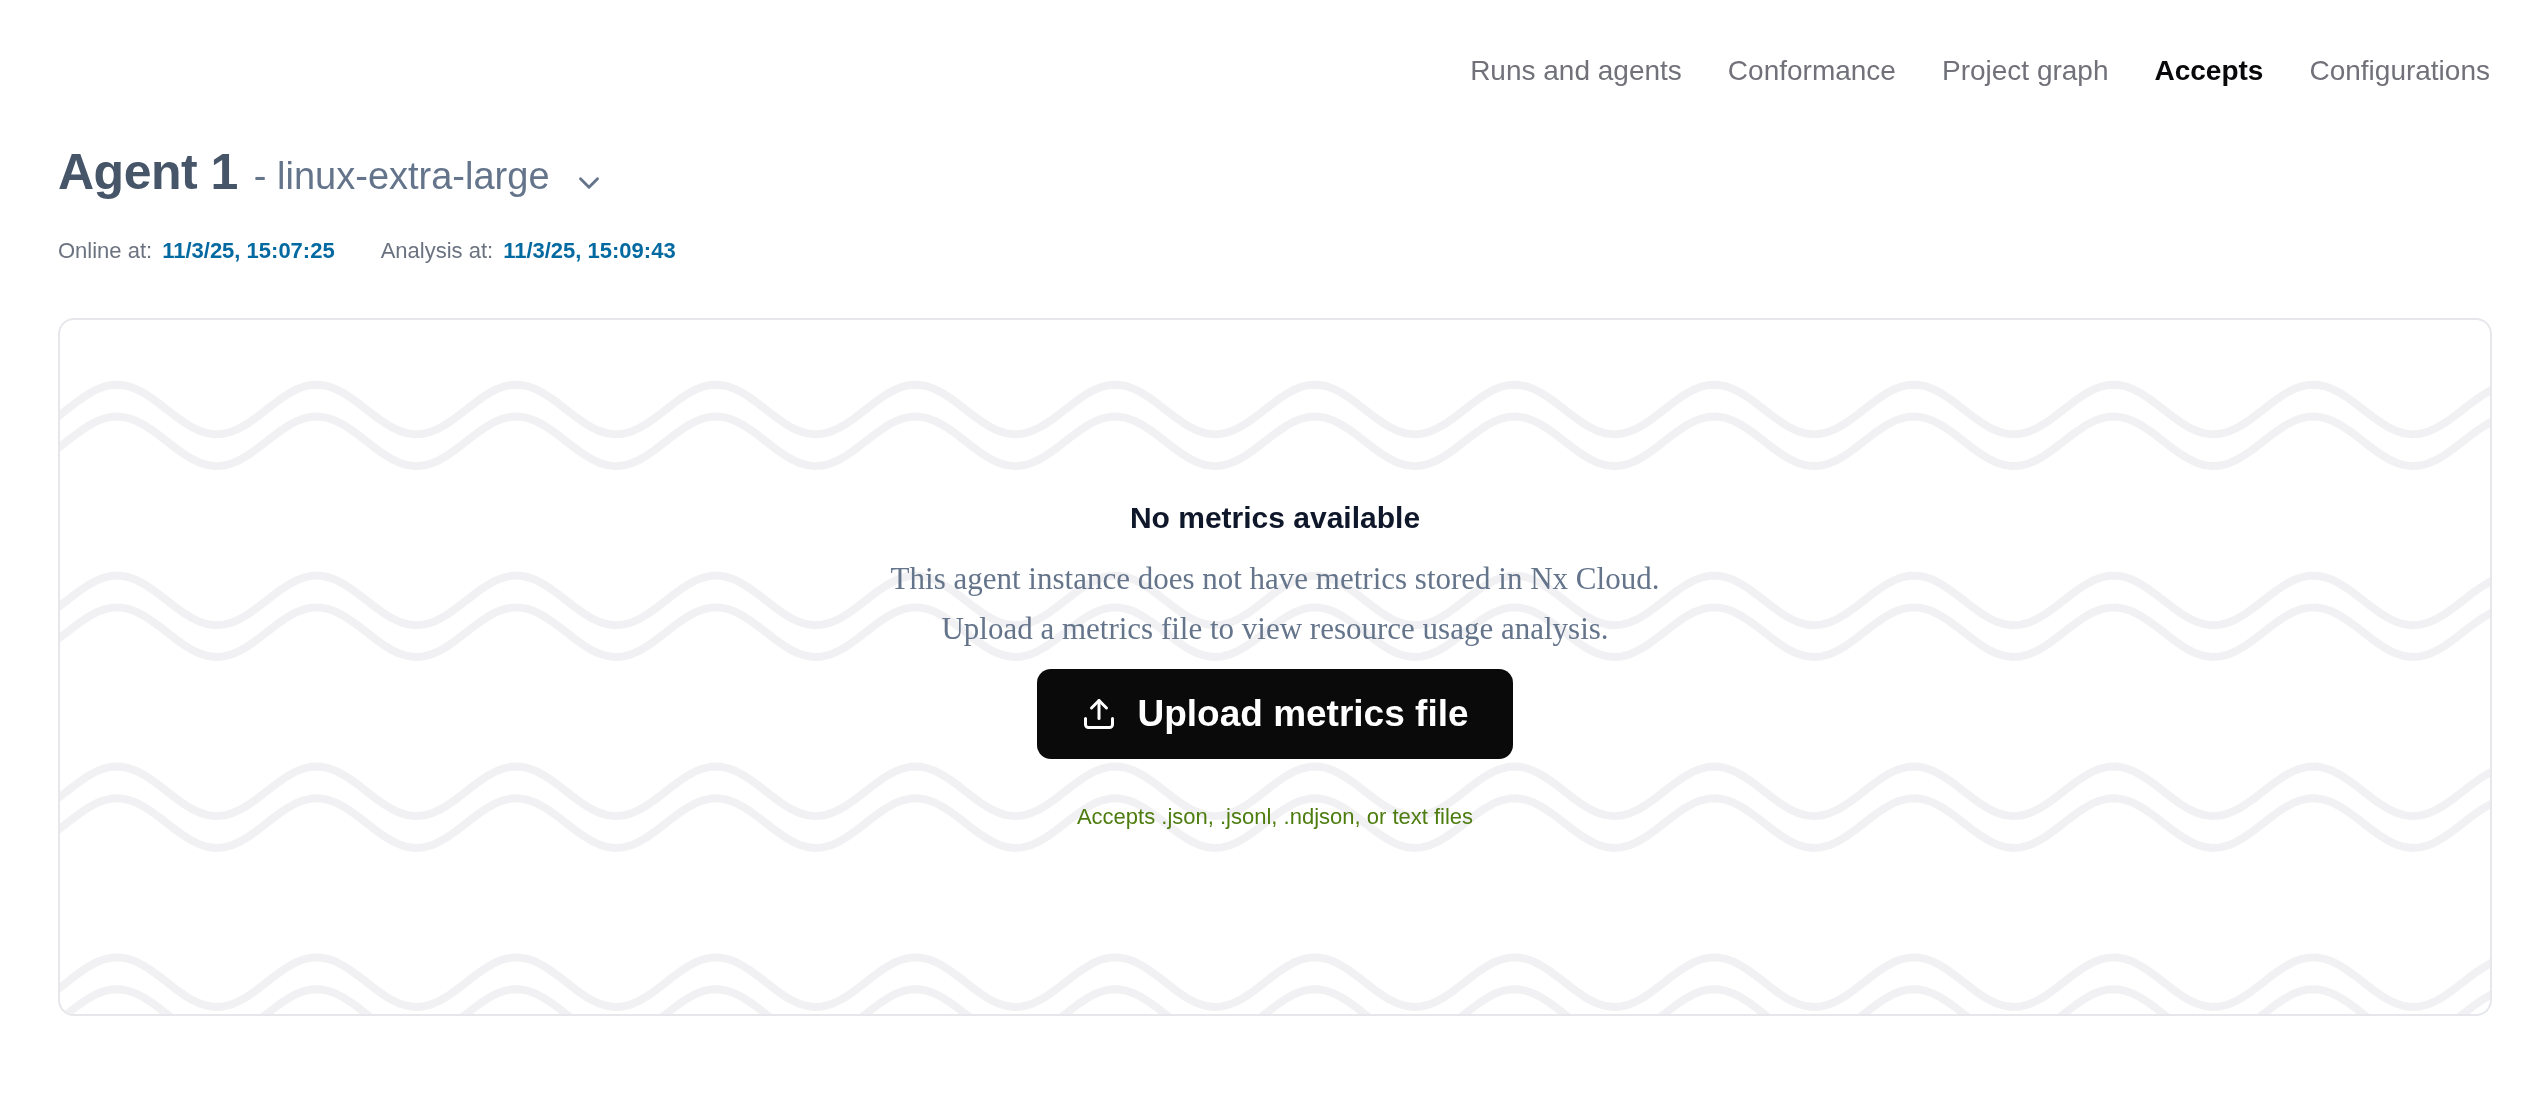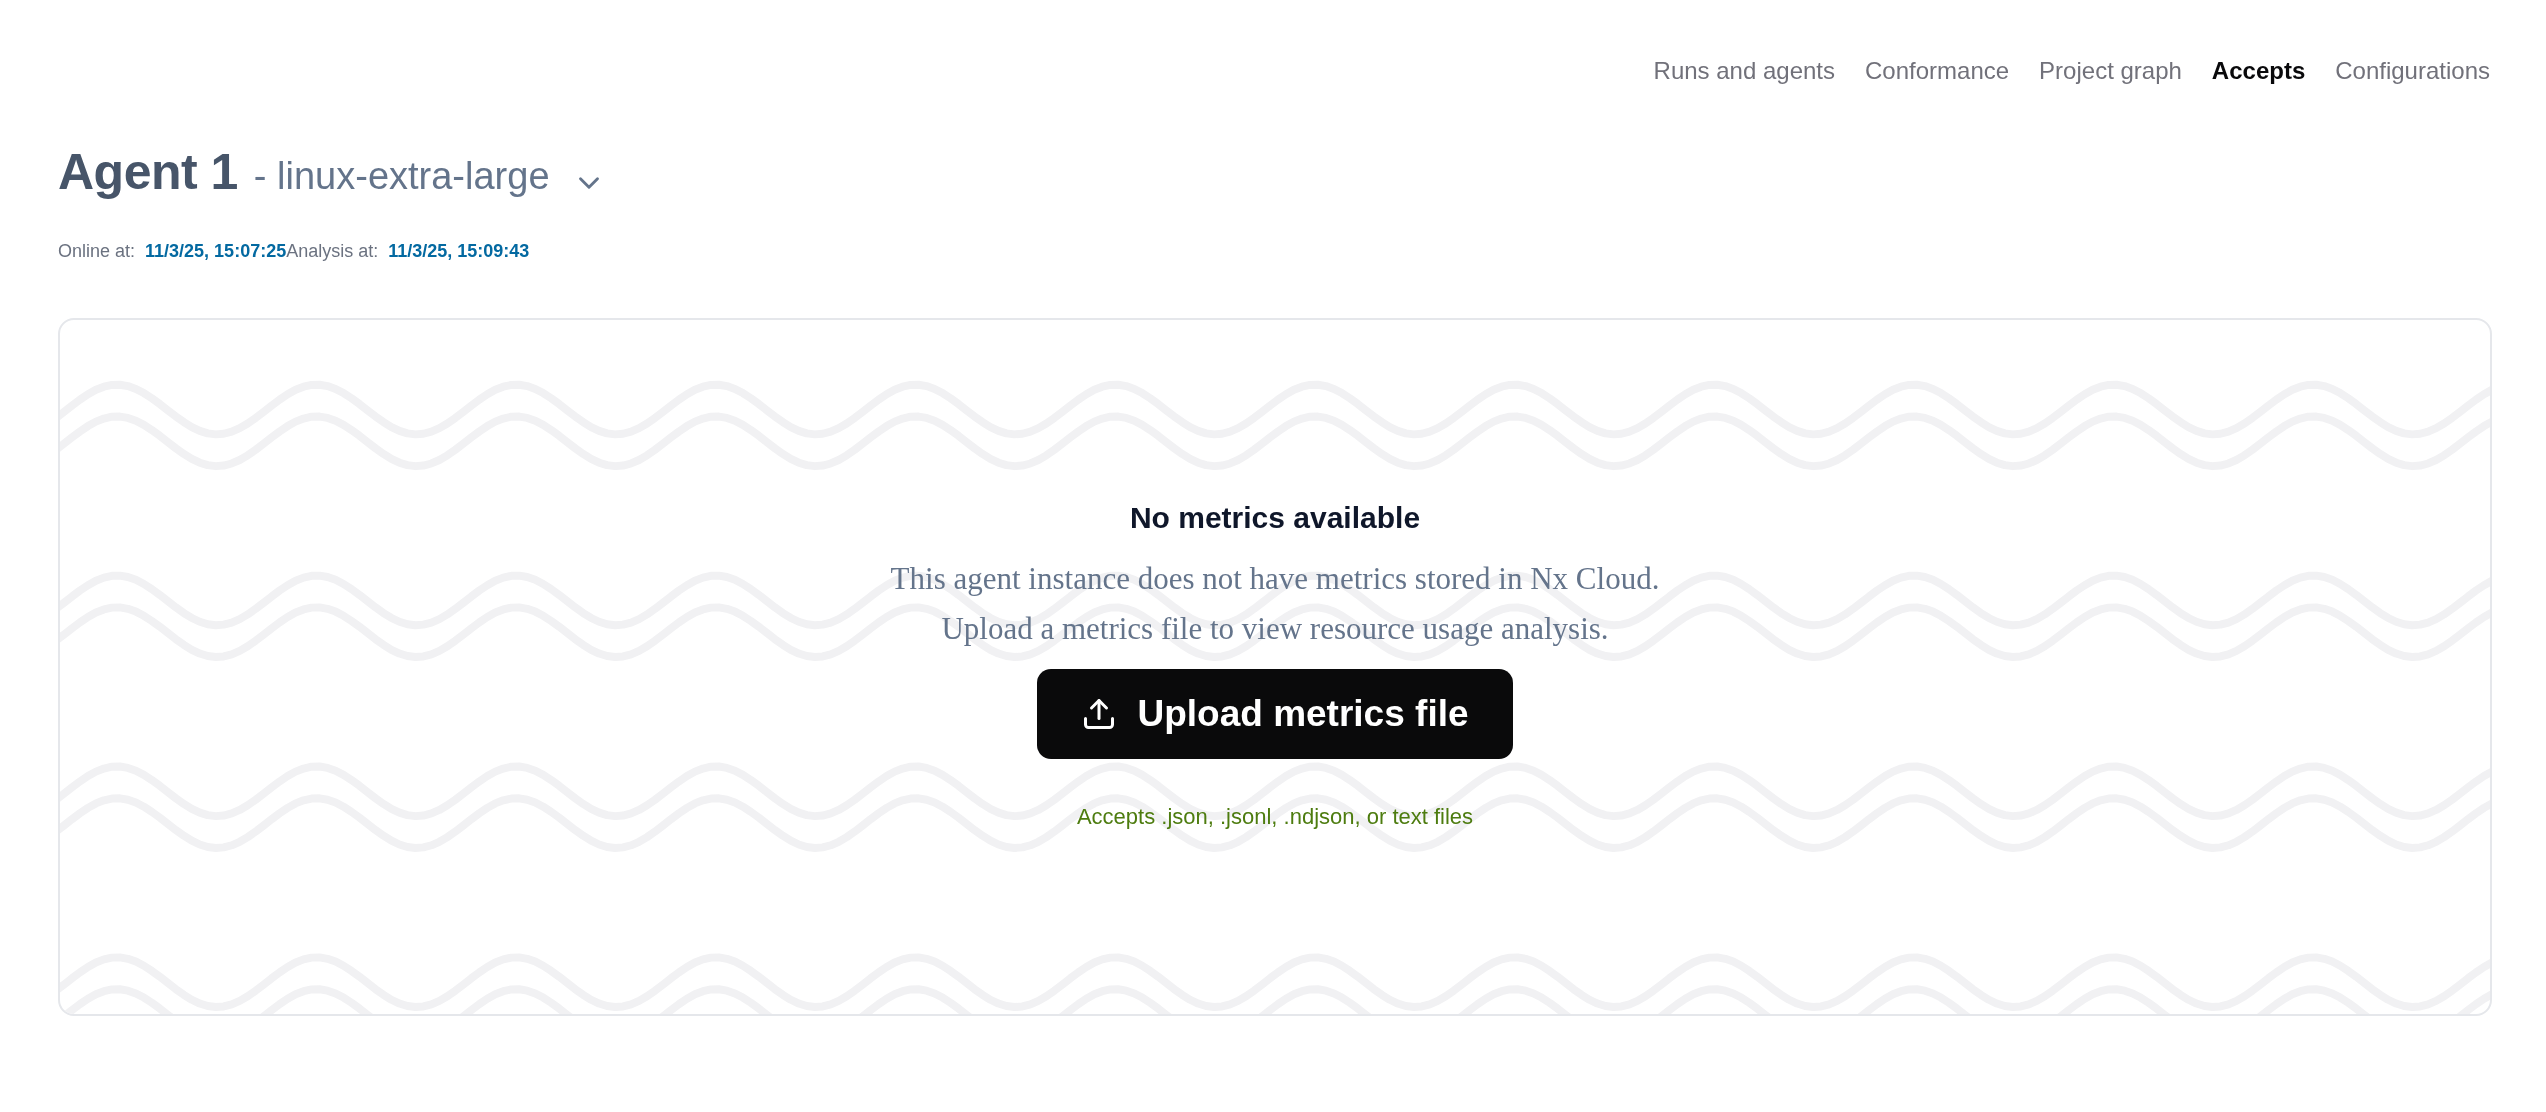--- a/index.html
+++ b/index.html
@@ -8,22 +8,22 @@
     position:relative;
     width:2546px; height:1112px;
     background:#ffffff;
     font-family:"Liberation Sans", sans-serif;
     overflow:hidden;
   }
 
   
   .topnav {
     position:absolute; top:54px; right:56px;
-    display:flex; align-items:flex-start; gap:30px;
-    font-size:24px; line-height:34px; color:#71717a;
+    display:flex; align-items:flex-start; gap:46px;
+    font-size:28px; line-height:34px; color:#71717a;
   }
   .topnav .nav-item { cursor:pointer; white-space:nowrap; }
   .topnav .nav-item.active { color:#09090b; font-weight:600; }
 
   
   .agent-selector {
     position:absolute; left:58px; top:144px;
     display:flex; align-items:flex-end; gap:16px;
     cursor:pointer;
   }
@@ -32,22 +32,22 @@
     line-height:56px;
   }
   .agent-subtitle {
     font-size:38px; font-weight:400; color:#64748b; line-height:48px;
   }
   .chevron { display:inline-flex; margin-left:6px; margin-top:6px; }
 
   
   .meta-row {
     position:absolute; left:58px; top:234px;
-    display:flex; align-items:center; 
-    font-size:18px; line-height:34px;
+    display:flex; align-items:center; gap:46px;
+    font-size:22px; line-height:34px;
   }
   .meta-pair { display:flex; align-items:center; gap:10px; }
   .meta-label { color:#6b7280; }
   .meta-value { color:#0369a1; font-weight:700; }
 
   
   .card {
     position:absolute; left:58px; top:318px;
     width:2434px; height:698px;
     border:2px solid #e5e7eb;

